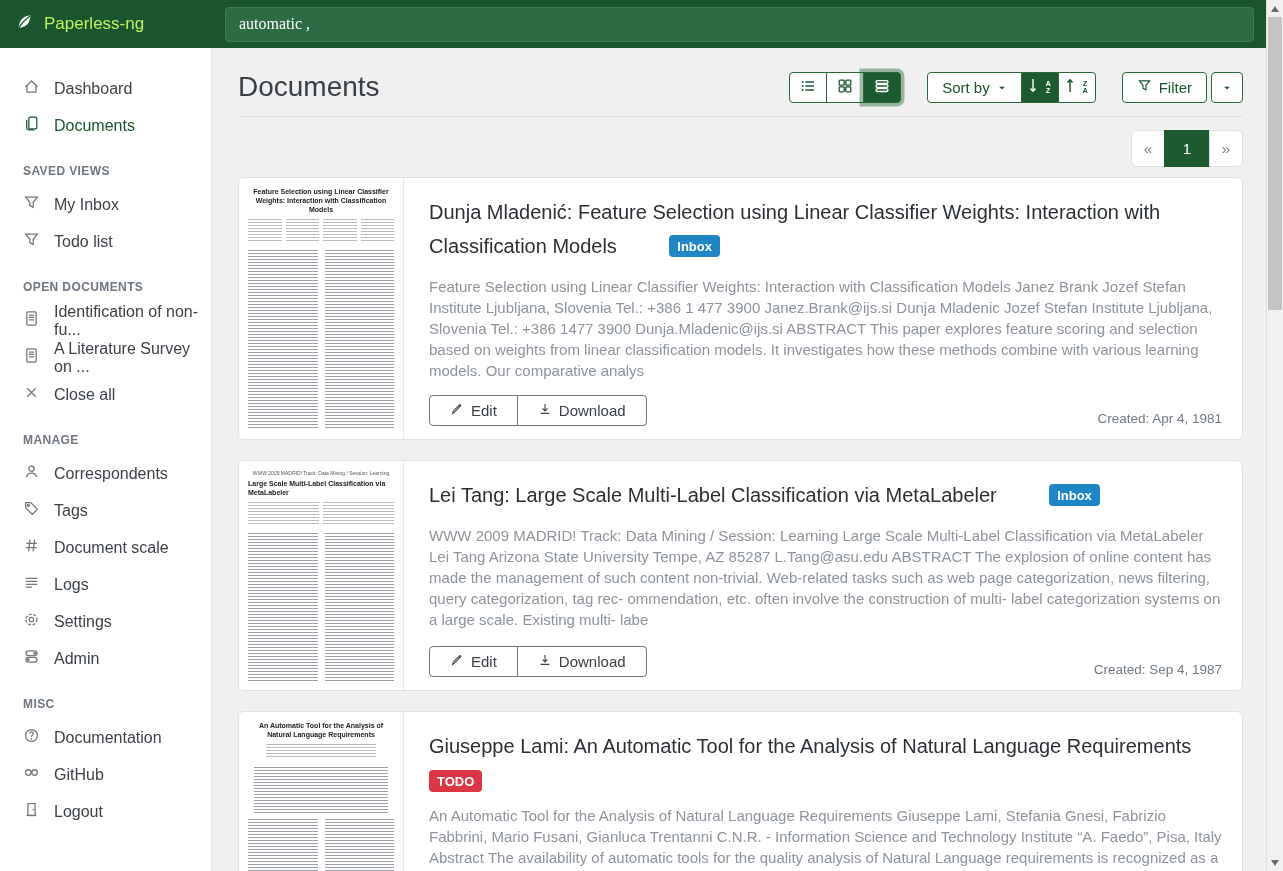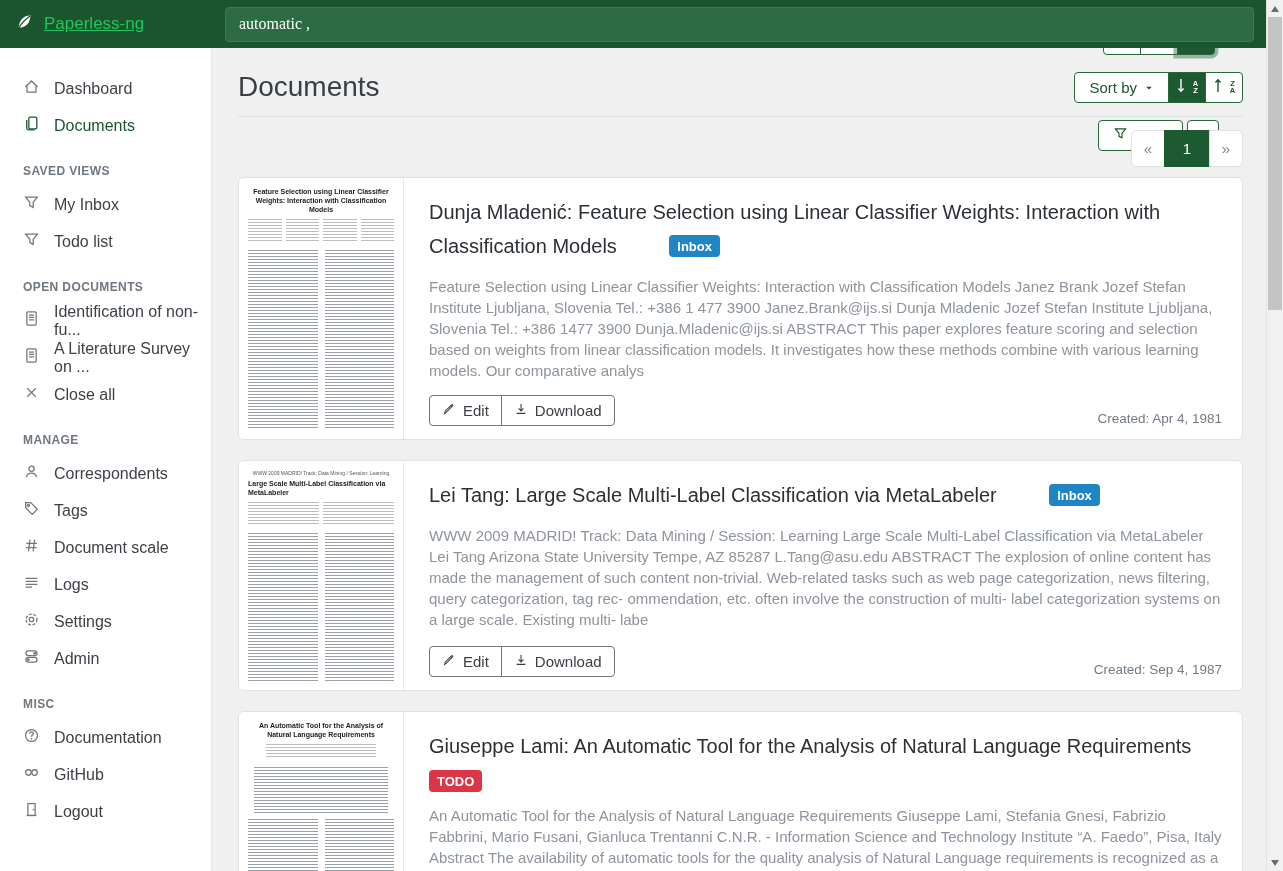--- a/index.html
+++ b/index.html
@@ -2,37 +2,37 @@
 <html><head>
 <meta charset="utf-8">
 <style>
   * { margin:0; padding:0; box-sizing:border-box; }
   html,body { width:1283px; height:871px; overflow:hidden; }
   body { font-family:"Liberation Sans","DejaVu Sans",sans-serif; background:#f0f0f0; position:relative; color:#343a40; }
 
   
   .navbar { position:absolute; top:0; left:0; right:0; height:48px; background:#1a552d; display:flex; align-items:stretch; z-index:5; }
   .brand { width:212px; display:flex; align-items:center; gap:10px; padding-left:14px; flex-shrink:0; }
-  .brand-name { color:#22c55e; font-size:17px;text-decoration:underline; }
+  .brand-name { color:#bef264; font-size:17px; }
   .search-wrap { flex:1; display:flex; align-items:center; padding:6px 29px 6px 13px;font-family:Liberation Serif, serif; }
   .search-input { flex:1; height:35px; background:#2d6b44; border:1px solid #3c7a52; border-radius:4px; color:#fff; font-size:16px; display:flex; align-items:center; padding:0 13px; }
 
   
   .sidebar { position:absolute; top:48px; left:0; bottom:0; width:212px; background:#fff; border-right:1px solid #e4e6e8; padding-top:22px; z-index:4; }
   .side-item { display:flex; align-items:center; gap:14px; height:37px; padding-left:23px; font-size:16px; color:#3c4248; cursor:pointer; }
   .side-item .si { color:#70787f; flex-shrink:0; }
   .side-item.active { color:#1a552d; }
   .side-item.active .si { color:#1a552d; }
   .side-head { padding:20px 9px 8px 23px; font-size:12px; font-weight:700; letter-spacing:.4px; color:#6f7780; }
 
   
   .content { position:absolute; top:48px; left:212px; right:0; bottom:0; background:#f0f0f0; padding:10px 40px 0 26px; overflow:hidden; }
   .page-head-row { display:flex; align-items:center; justify-content:space-between; height:58px; }
   .page-title { font-size:28px; font-weight:400; color:#383f45; }
-  .toolbar { display:flex; align-items:center; gap:17px;flex-direction:column; }
+  .toolbar { display:flex; align-items:center; gap:26px; }
   .divider { border:none; border-top:1px solid #dee2e6; margin:0; }
   .pagi-row { display:flex; justify-content:flex-end; margin:13px 0 10px 0; }
 
   
   .group { display:inline-flex; }
   .btn { display:inline-flex; align-items:center; justify-content:center; gap:7px; background:#fff; border:1px solid #2a6739; color:#1a552d; height:31px; font-size:15px; cursor:pointer; }
   .group .btn + .btn { margin-left:-1px; }
   .group .btn:first-child { border-radius:4px 0 0 4px; }
   .group .btn:last-child { border-radius:0 4px 4px 0; }
   .group .btn:only-child { border-radius:4px; }
@@ -68,21 +68,21 @@
   .tcol { flex:1; }
 
   .card-body { flex:1; display:flex; flex-direction:column; padding:17px 20px 13px 25px; }
   .doc-title { font-size:20px; line-height:34px; color:#2b3035; cursor:pointer; }
   .badge { display:inline-block; font-size:13px; font-weight:700; color:#fff; padding:4px 8px 3px; border-radius:4px; cursor:pointer; vertical-align:2px; }
   .badge-inbox { background:#1f85c4;margin-left:48px; }
   .badge-todo { background:#dc3545; }
   .badge-row { margin-top:7px; }
   .excerpt { margin-top:13px; font-size:15px; line-height:21px; color:#8d949c; max-height:106px; overflow:hidden; }
   .card-foot { margin-top:auto; padding-top:14px; display:flex; align-items:flex-end; justify-content:space-between; }
-  .act-btn { border-color:#6e767e; color:#3a4046; padding:0 12px; }
+  .act-btn { border-color:#6e767e; color:#3a4046; padding:0 20px; }
   .created { font-size:13.5px; color:#727a82; }
 
   
   .scrollbar { position:absolute; top:0; right:0; bottom:0; width:17px; background:#f1f1f1; border-left:1px solid #e2e2e2; z-index:10; }
   .sb-thumb { position:absolute; top:17px; left:1px; right:1px; height:293px; background:#c4c4c4; cursor:pointer; }
   .sb-up, .sb-dn { position:absolute; left:0; right:0; height:17px; display:flex; align-items:center; justify-content:center; cursor:pointer; }
   .sb-up { top:0; } .sb-dn { bottom:0; }
   .tri-up { width:0; height:0; border-left:4px solid transparent; border-right:4px solid transparent; border-bottom:6px solid #6b6b6b; }
   .tri-dn { width:0; height:0; border-left:4px solid transparent; border-right:4px solid transparent; border-top:6px solid #6b6b6b; }
 

